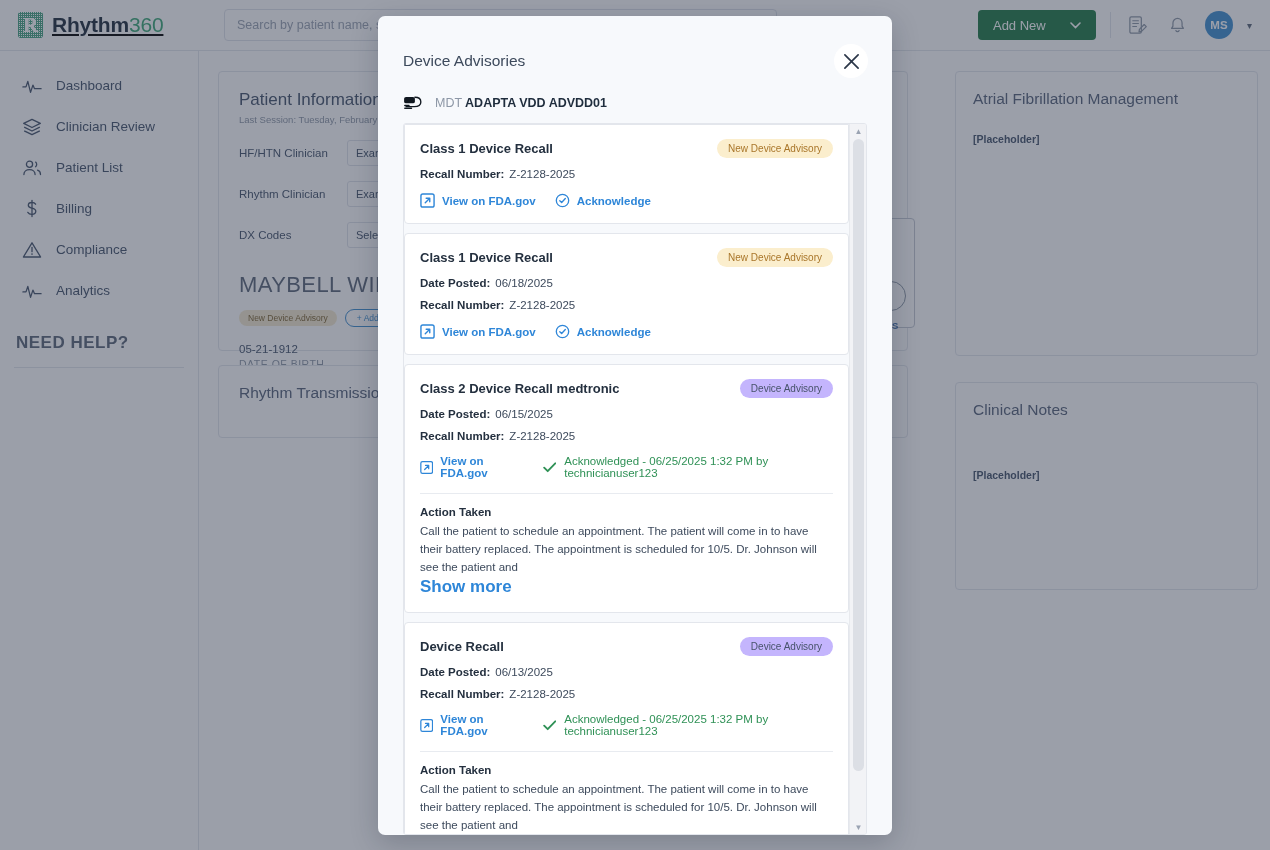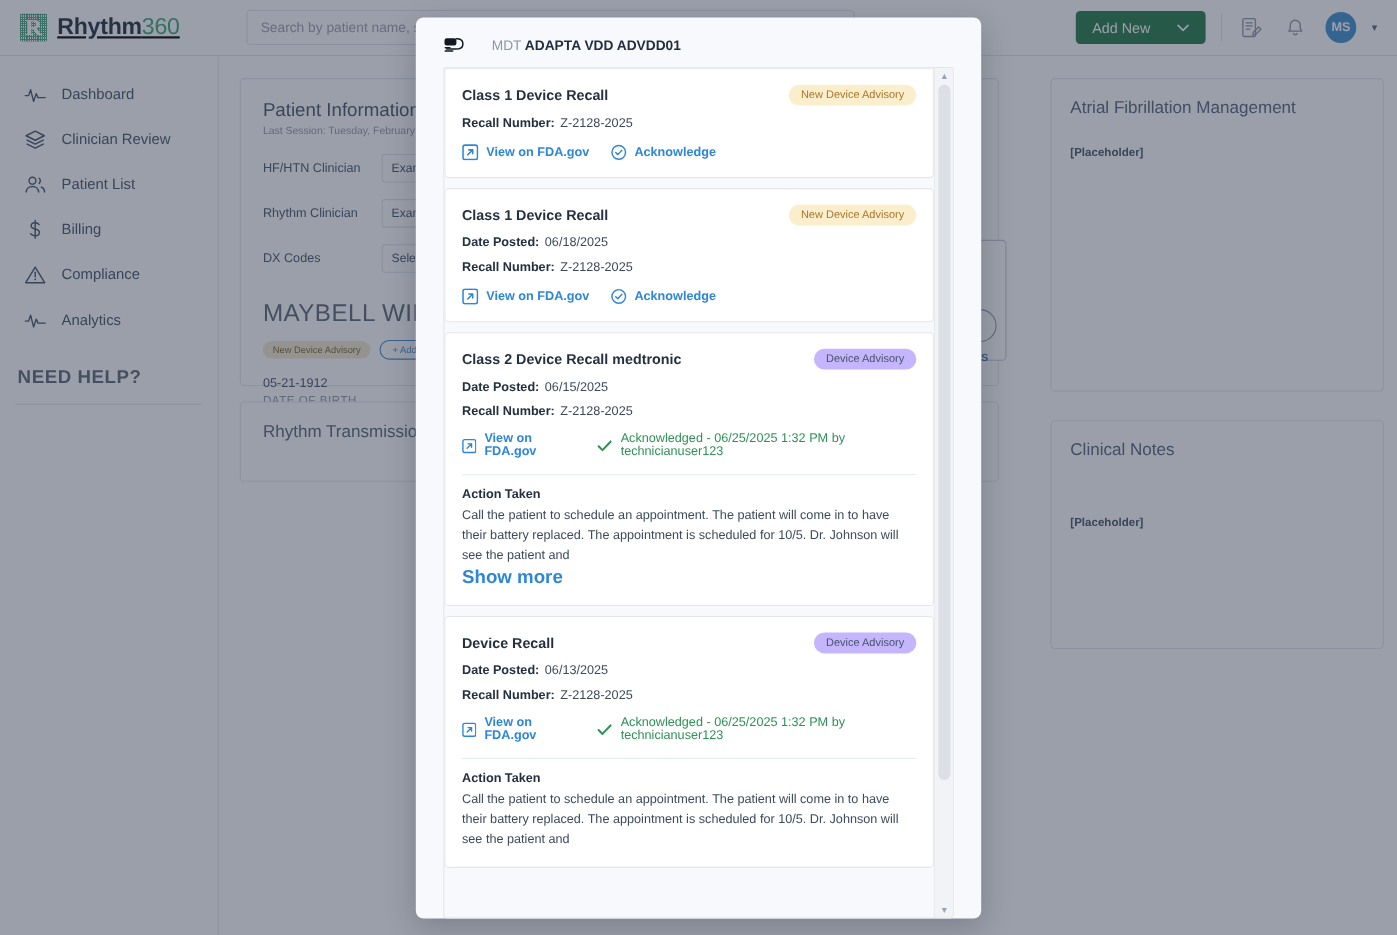--- a/index.html
+++ b/index.html
@@ -141,21 +141,21 @@
   }
   .modal-head {
     display: flex; align-items: flex-start; justify-content: space-between;
     padding: 28px 24px 0 25px;
   }
   .modal-title { font-size: 15.5px; color: #3d4a5c; padding-top: 8px; }
   .close-btn {
     width: 34px; height: 34px; border-radius: 50%; background: #fff;
     border: 0; cursor: pointer; display: flex; align-items: center; justify-content: center;
   }
-  .device-line { display: flex; align-items: center; gap: 22px; padding: 16px 0 0 25px; }
+  .device-line { display: flex; align-items: center; gap: 10px; padding: 16px 0 0 25px; }
   .device-name { font-size: 12.5px; color: #1f2d3d; font-weight: 600; }
   .device-name .mfr { color: #8d97a6; font-weight: 400; }
 
   .adv-scroll-wrap {
     margin: 11px 25px 0 25px; flex: 1; position: relative;
     border: 1px solid #e3e6ec; border-radius: 3px; background: #f7f9fc;
     overflow: hidden;
   }
   .adv-list {
     position: absolute; inset: 0; right: 17px; overflow: hidden;
@@ -339,20 +339,28 @@
       <div class="card panel-notes">
         <div class="panel-title">Clinical Notes</div>
         <div class="ph2">[Placeholder]</div>
       </div>
     </div>
   </div>
 
   <div class="dim"></div>
 
   <div class="modal">
+    <div class="modal-head">
+      <div class="modal-title">Device Advisories</div>
+      <button class="close-btn">
+        <svg width="17" height="17" viewBox="0 0 18 18">
+            <path d="M2 2l14 14M16 2L2 16" stroke="#2b3648" stroke-width="1.8" stroke-linecap="round"></path>
+          </svg>
+      </button>
+    </div>
 
     <div class="device-line">
       <svg width="22" height="18" viewBox="0 0 24 20">
         <rect x="1" y="3.2" width="12" height="7.2" rx="2.2" fill="#111820"></rect>
         <path d="M13 3.6c4.3 0 6.6 2.3 6.6 5.2 0 3.4-3 5.2-7.3 5.2H3.2" stroke="#111820" stroke-width="1.5" fill="none" stroke-linecap="round"></path>
         <rect x="1" y="12" width="6.2" height="1.5" rx=".7" fill="#111820"></rect>
         <rect x="1" y="15.1" width="9" height="1.5" rx=".7" fill="#111820"></rect>
       </svg>
       <div class="device-name"><span class="mfr">MDT</span> <span>ADAPTA VDD ADVDD01</span></div>
     </div>

